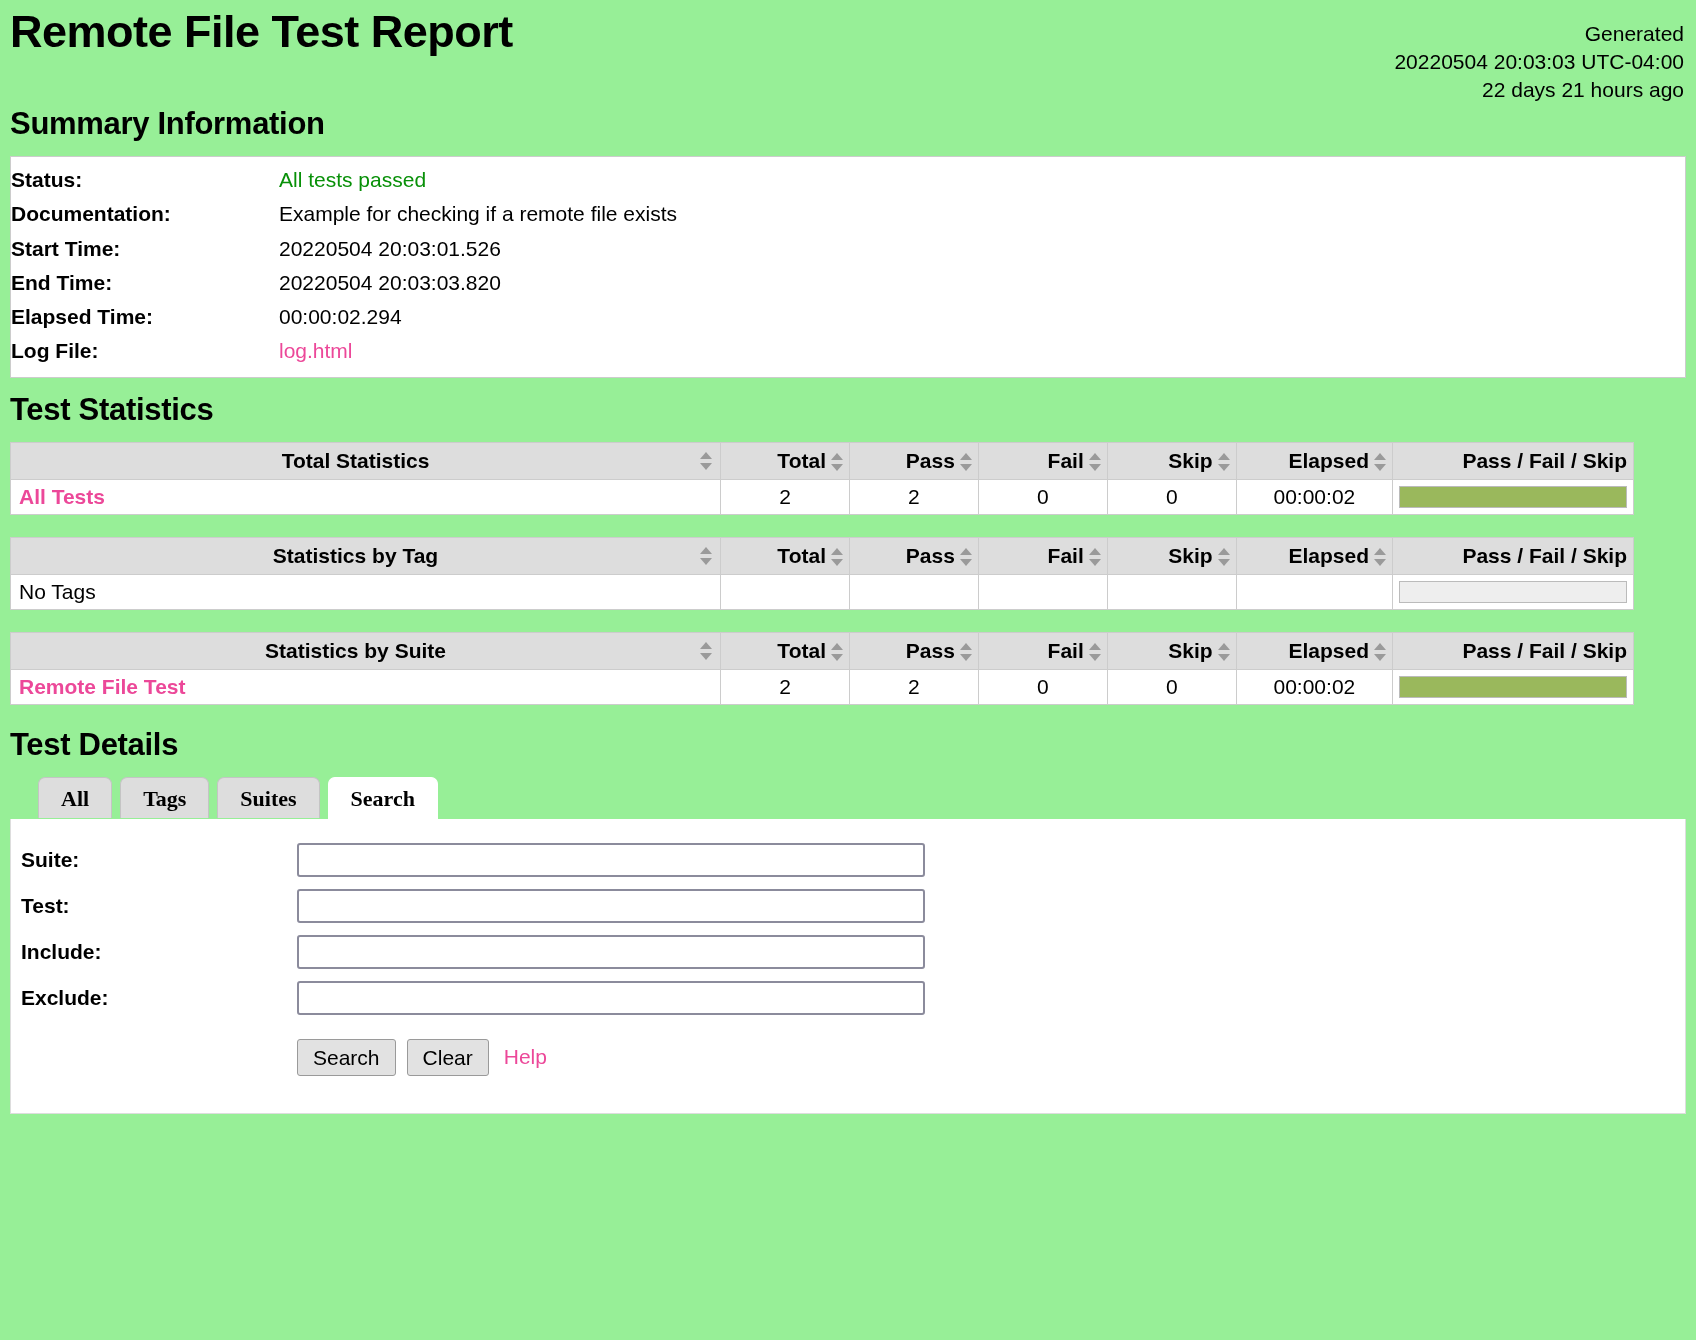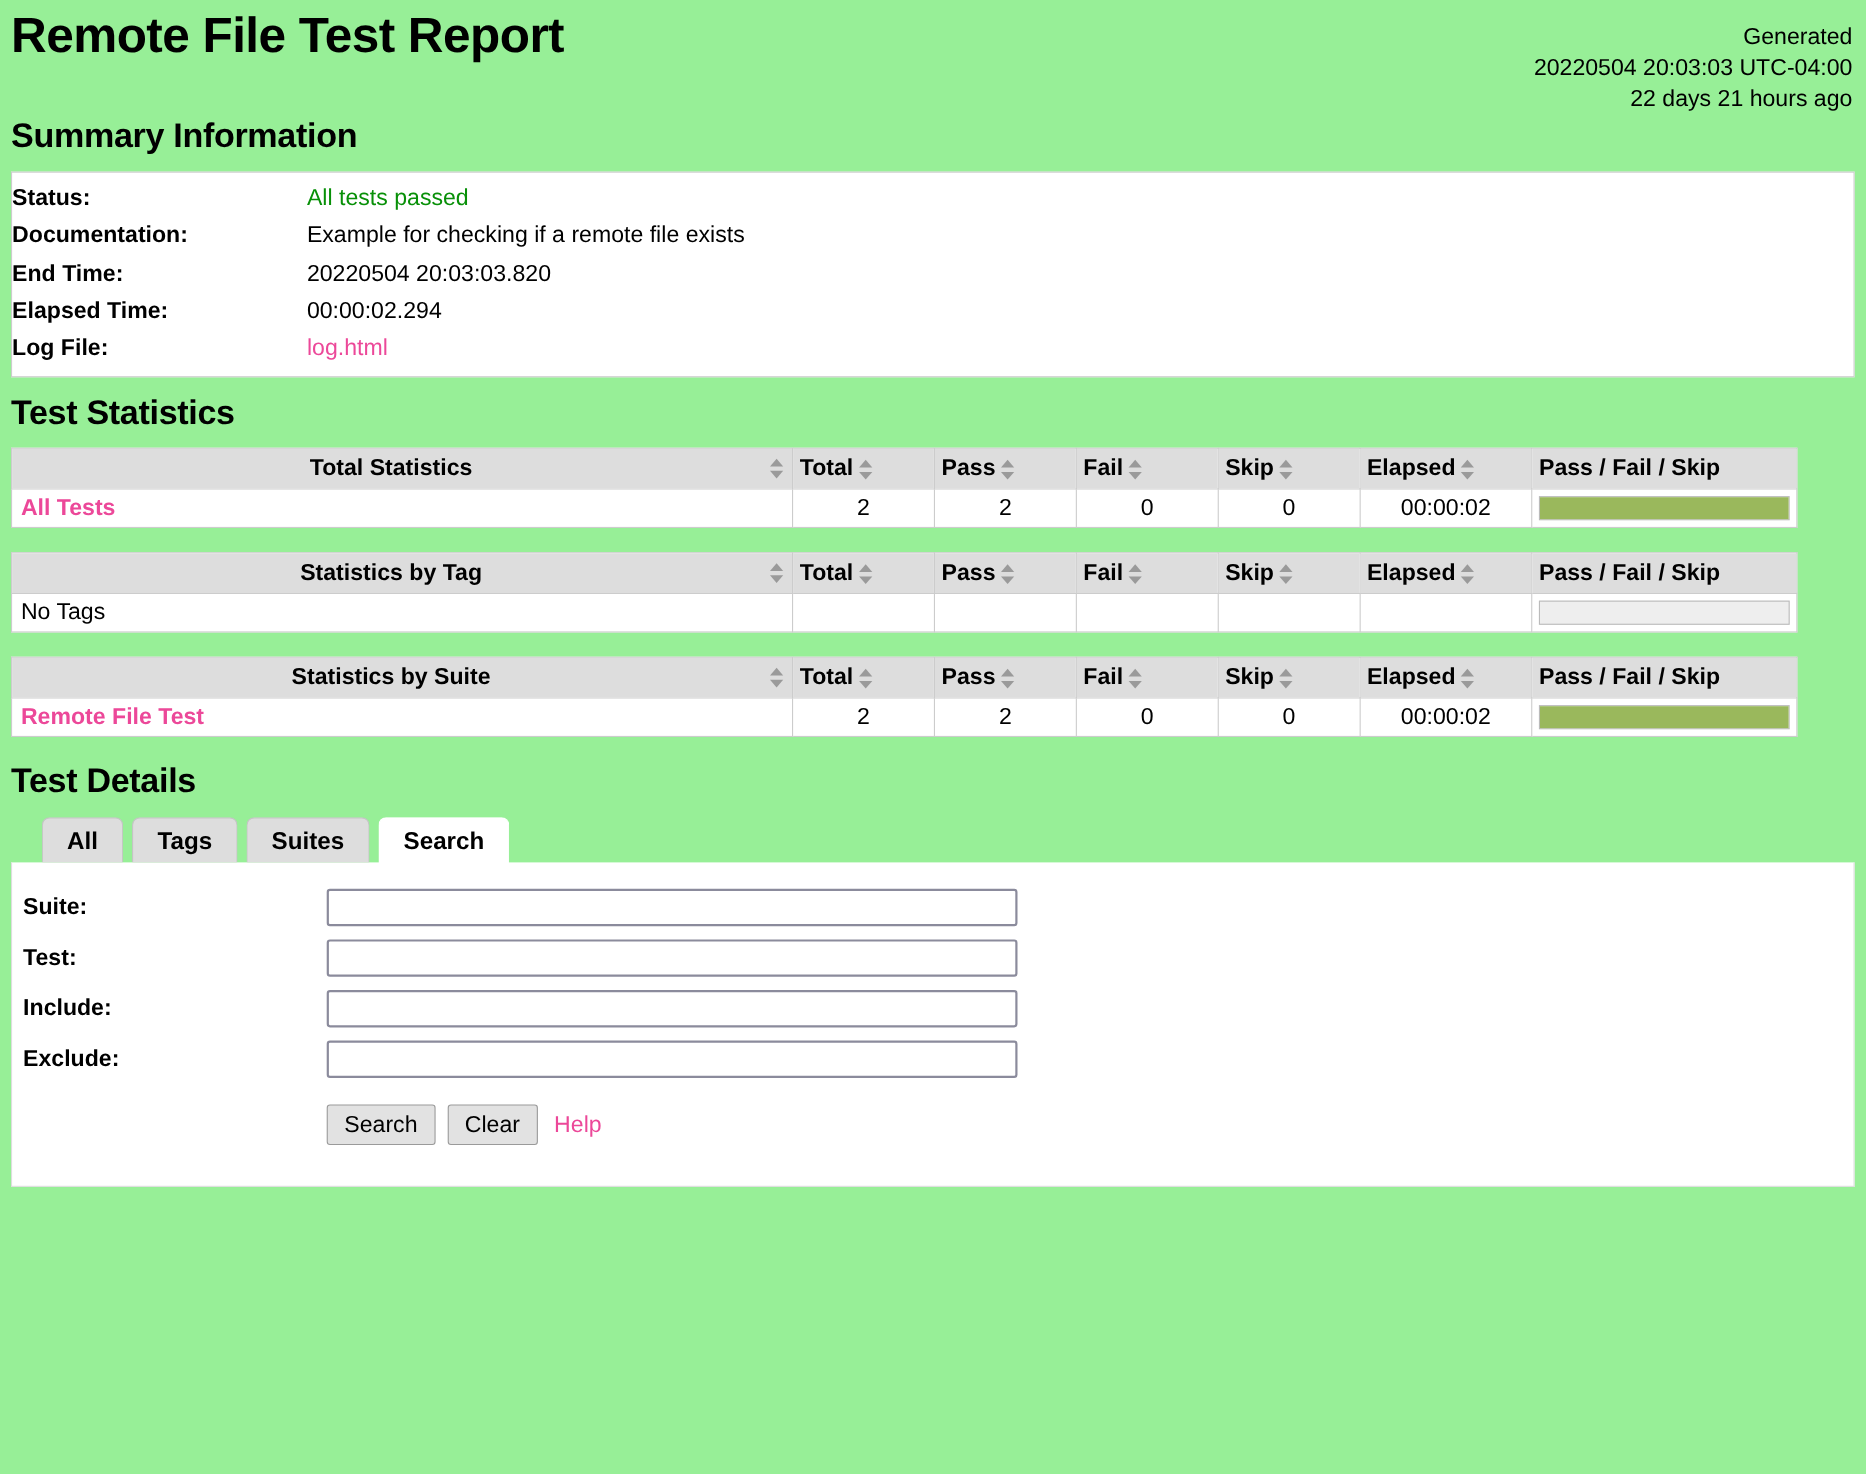--- a/index.html
+++ b/index.html
@@ -83,21 +83,21 @@
     margin: 0 10px 22px 10px;
     table-layout: fixed;
     background: #fff;
   }
   .stats-table th {
     background: #ddd;
     border: 1px solid #ccc;
     font-size: 21px;
     font-weight: bold;
     padding: 6px 6px;
-    text-align: left;
+    text-align: right;
     height: 28px;
     position: relative;
     box-sizing: border-box;
   }
   .stats-table td {
     border: 1px solid #ccc;
     font-size: 21px;
     padding: 5px 6px;
     text-align: center;
     height: 30px;
@@ -163,25 +163,26 @@
   .progress-pass {
     display: block;
     height: 100%;
     background: #9ab85c;
   }
 
   
   .details-wrap { margin: 0 10px; }
   .tab-bar {
     display: flex;
-    align-items: flex-end;
+    align-items: flex-start;
     padding-left: 28px;
     height: 42px;
     position: relative;
     z-index: 2;
+    font-family: Liberation Serif, serif;
   }
   .tab {
     background: #ddd;
     border: 1px solid #c4c4c4;
     border-bottom: none;
     border-radius: 7px 7px 0 0;
     font-size: 22px;
     font-weight: bold;
     padding: 8px 22px 7px 22px;
     margin-right: 8px;
@@ -270,20 +271,24 @@
 <div class="summary-wrap">
   <table class="summary">
     <tbody id="summary-body">
         <tr>
           <td class="summary-label">Status:</td>
           <td class="summary-value"><span class="status-pass">All tests passed</span></td>
         </tr>
         <tr>
           <td class="summary-label">Documentation:</td>
           <td class="summary-value"><span>Example for checking if a remote file exists</span></td>
+        </tr>
+        <tr>
+          <td class="summary-label">Start Time:</td>
+          <td class="summary-value"><span>20220504 20:03:01.526</span></td>
         </tr>
         <tr>
           <td class="summary-label">End Time:</td>
           <td class="summary-value"><span>20220504 20:03:03.820</span></td>
         </tr>
         <tr>
           <td class="summary-label">Elapsed Time:</td>
           <td class="summary-value"><span>00:00:02.294</span></td>
         </tr>
         <tr>

